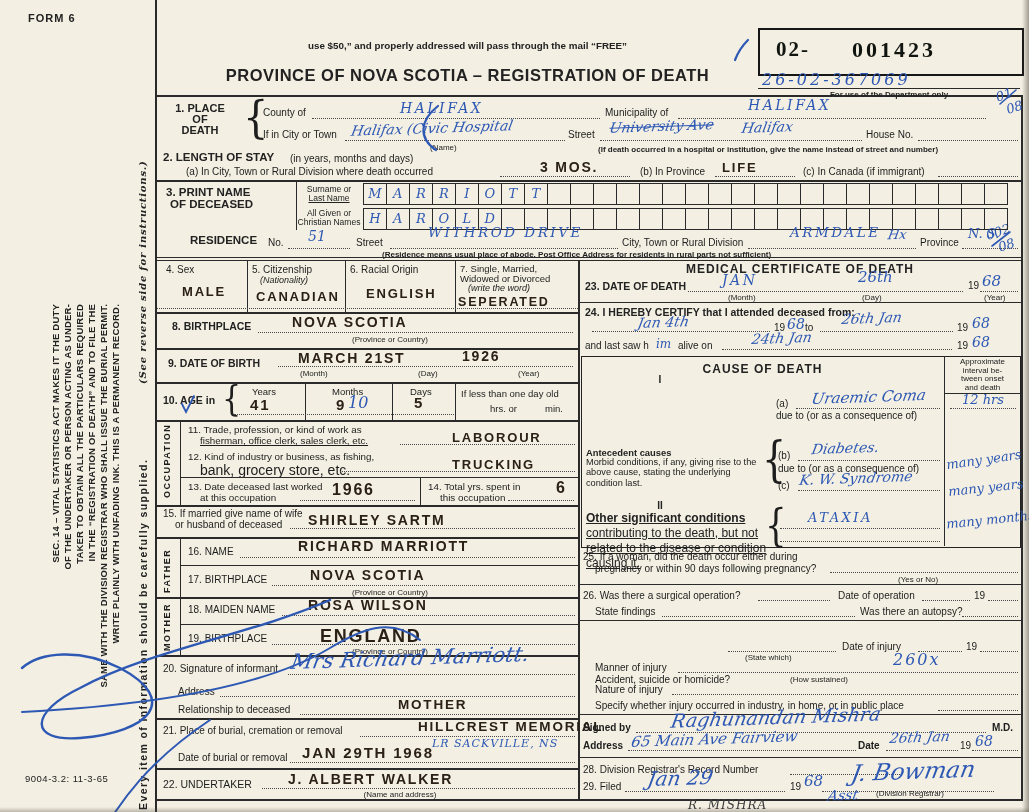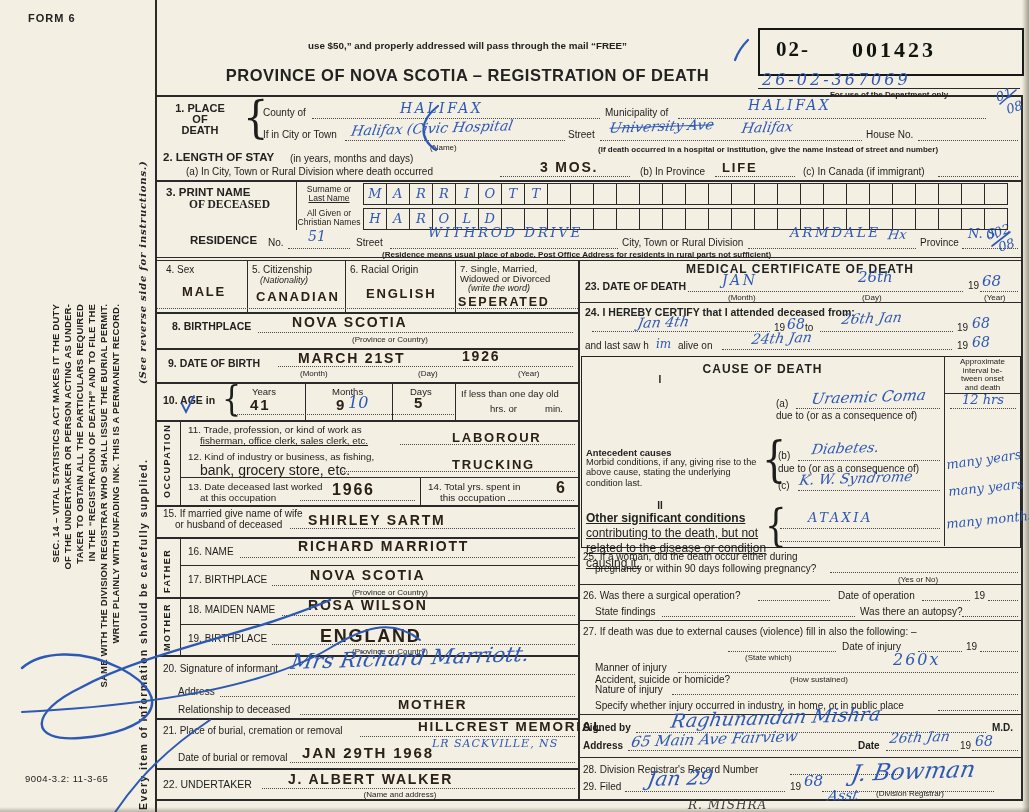--- a/index.html
+++ b/index.html
@@ -115,21 +115,21 @@
   <span class="abs lab" style="left:640px;top:166px;">(b) In Province</span>
   <div class="dot" style="left:715px;top:176px;width:80px;"></div>
   <span class="abs tw" style="left:722px;top:160px;font-size:13px;">LIFE</span>
   <span class="abs lab" style="left:803px;top:166px;">(c) In Canada (if immigrant)</span>
   <div class="dot" style="left:938px;top:176px;width:80px;"></div>
 
   <div class="hl" style="left:155px;top:180px;width:867px;"></div>
 
   <div class="abs b" style="left:166px;top:186px;font-size:11.5px;line-height:12px;">
     <div>3. PRINT NAME</div>
-    <div style="margin-left:23px;font-family:Liberation Serif, serif;">OF DECEASED</div>
+    <div style="margin-left:4px;">OF DECEASED</div>
   </div>
   <div class="vl" style="left:296px;top:182px;height:48px;width:1.2px;"></div>
   <div class="abs c" style="left:298px;top:185px;width:62px;font-size:8.5px;line-height:9px;">
     <div>Surname or</div>
     <div style="text-decoration:underline;">Last Name</div>
   </div>
   <div class="abs c" style="left:296px;top:209px;width:66px;font-size:8.5px;line-height:9px;">
     <div>All Given or</div>
     <div>Christian Names</div>
   </div>
@@ -425,21 +425,20 @@
   <span class="abs lab" style="left:838px;top:590px;">Date of operation</span>
   <div class="dot" style="left:922px;top:600px;width:48px;"></div>
   <span class="abs lab" style="left:974px;top:590px;">19</span>
   <div class="dot" style="left:988px;top:600px;width:30px;"></div>
   <span class="abs lab" style="left:595px;top:606px;">State findings</span>
   <div class="dot" style="left:662px;top:616px;width:193px;"></div>
   <span class="abs lab" style="left:860px;top:606px;">Was there an autopsy?</span>
   <div class="dot" style="left:962px;top:616px;width:56px;"></div>
   <div class="hl" style="left:578px;top:620px;width:444px;height:1.2px;"></div>
 
-  <span class="abs lab" style="left:583px;top:626px;">27. If death was due to external causes (violence) fill in also the following: –</span>
   <span class="abs lab" style="left:595px;top:641px;margin-top:33px;">Accident, suicide or homicide?</span>
   <div class="dot" style="left:728px;top:651px;width:108px;"></div>
   <span class="abs cap" style="left:745px;top:653px;">(State which)</span>
   <span class="abs lab" style="left:842px;top:641px;">Date of injury</span>
   <div class="dot" style="left:918px;top:651px;width:44px;"></div>
   <span class="abs lab" style="left:966px;top:641px;">19</span>
   <div class="dot" style="left:980px;top:651px;width:38px;"></div>
   <span class="abs hw" style="left:893px;top:650px;font-size:16px;letter-spacing:2px;">260x</span>
   <span class="abs lab" style="left:595px;top:662px;">Manner of injury</span>
   <div class="dot" style="left:678px;top:672px;width:340px;"></div>

